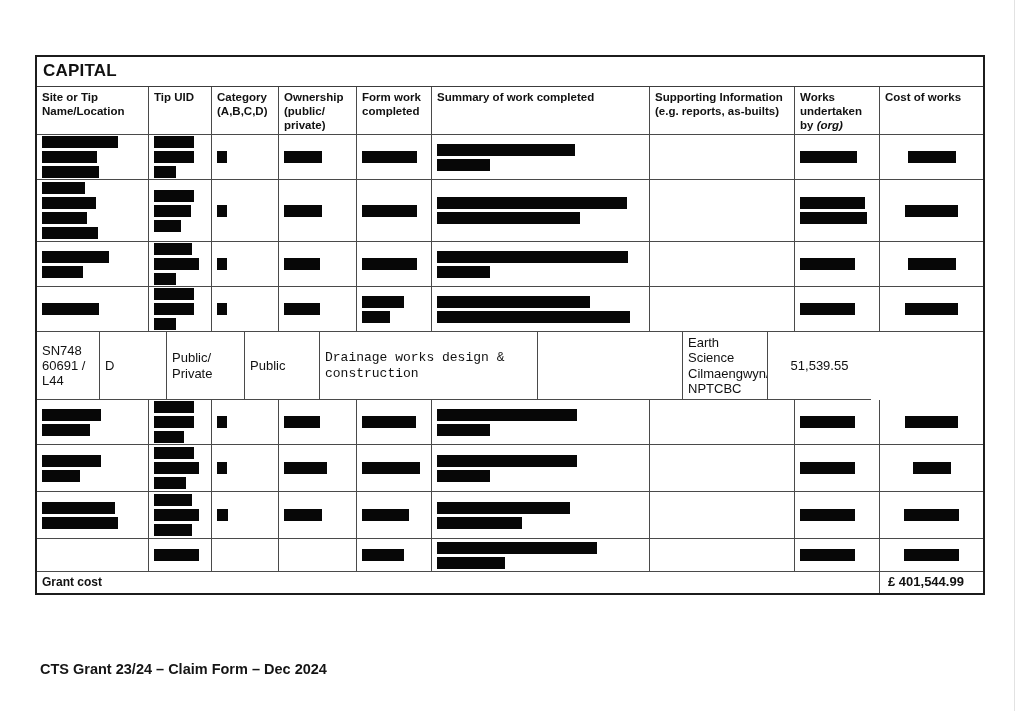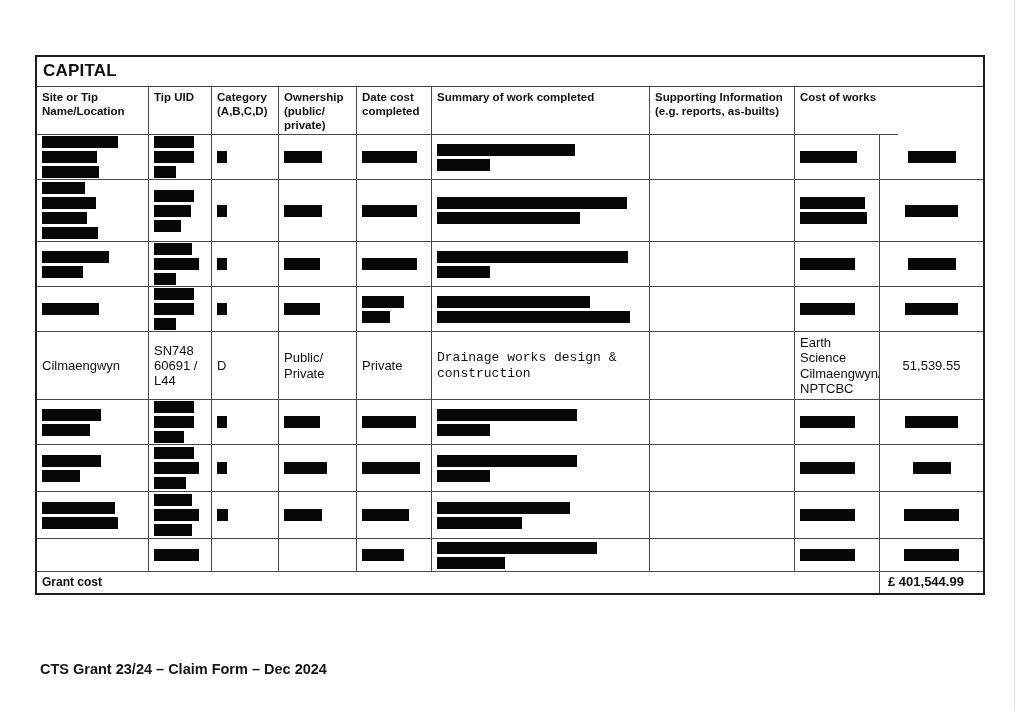--- a/index.html
+++ b/index.html
@@ -54,23 +54,24 @@
 </head>
 <body>
 
 <div class="capital-table">
   <div class="title-row">CAPITAL</div>
   <div class="header-row" id="header-row">
       <div class="cell hcell" style="width: 112px;"><span>Site or Tip Name/Location</span></div>
       <div class="cell hcell" style="width: 63px;"><span>Tip UID</span></div>
       <div class="cell hcell" style="width: 67px;"><span>Category (A,B,C,D)</span></div>
       <div class="cell hcell" style="width: 78px;"><span>Ownership (public/ private)</span></div>
-      <div class="cell hcell" style="width: 75px;"><span>Date cost completed</span></div>
+      <div class="cell hcell" style="width: 75px;"><span>Form work completed</span></div>
       <div class="cell hcell" style="width: 218px;"><span>Summary of work completed</span></div>
       <div class="cell hcell" style="width: 145px;"><span>Supporting Information (e.g. reports, as-builts)</span></div>
+      <div class="cell hcell" style="width: 85px;"><span>Works undertaken by <i>(org)</i></span></div>
       <div class="cell hcell" style="width: 103px;"><span>Cost of works</span></div>
     </div>
   <div id="body-rows">
       <div class="trow" style="height: 45px;">
         <div class="cell bcell" style="width: 112px;">
           <div class="bar" style="width: 76px; background: rgb(7, 7, 7);"></div>
           <div class="bar" style="width: 55px; background: rgb(7, 7, 7);"></div>
           <div class="bar" style="width: 57px; background: rgb(7, 7, 7);"></div>
         </div>
         <div class="cell bcell" style="width: 63px;">
@@ -189,34 +190,31 @@
         </div>
         <div class="cell bcell" style="width: 145px;"></div>
         <div class="cell bcell" style="width: 85px;">
           <div class="bar" style="width: 55px; background: rgb(7, 7, 7);"></div>
         </div>
         <div class="cell bcell center" style="width: 103px;">
           <div class="bar" style="width: 53px; background: rgb(7, 7, 7);"></div>
         </div>
       </div>
       <div class="trow" style="height: 68px;">
-        <div class="cell bcell" style="width: 112px;">
-          <div class="ctext">Cilmaengwyn</div>
-        </div>
         <div class="cell bcell" style="width: 63px; align-items: center;">
           <div class="ctext">SN748 60691 / L44</div>
         </div>
         <div class="cell bcell" style="width: 67px;">
           <div class="ctext">D</div>
         </div>
         <div class="cell bcell" style="width: 78px;">
           <div class="ctext">Public/ Private</div>
         </div>
         <div class="cell bcell" style="width: 75px;">
-          <div class="ctext">Private</div>
+          <div class="ctext">Public</div>
         </div>
         <div class="cell bcell" style="width: 218px; font-family: Liberation Mono, monospace;">
           <div class="ctext">Drainage works design &amp; construction</div>
         </div>
         <div class="cell bcell" style="width: 145px;"></div>
         <div class="cell bcell" style="width: 85px;">
           <div class="ctext">Earth Science Cilmaengwyn/ NPTCBC</div>
         </div>
         <div class="cell bcell center" style="width: 103px;">
           <div class="ctext">51,539.55</div>

